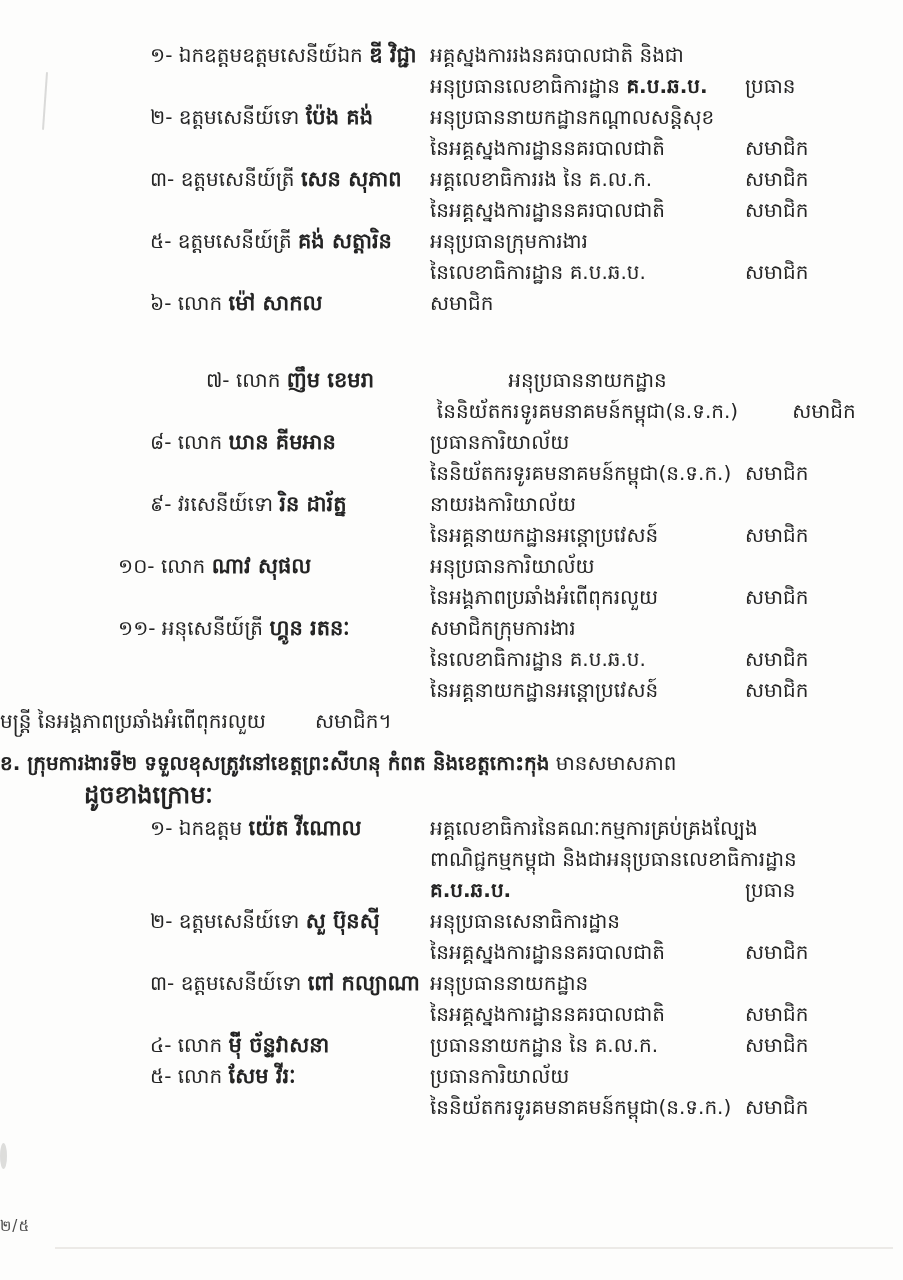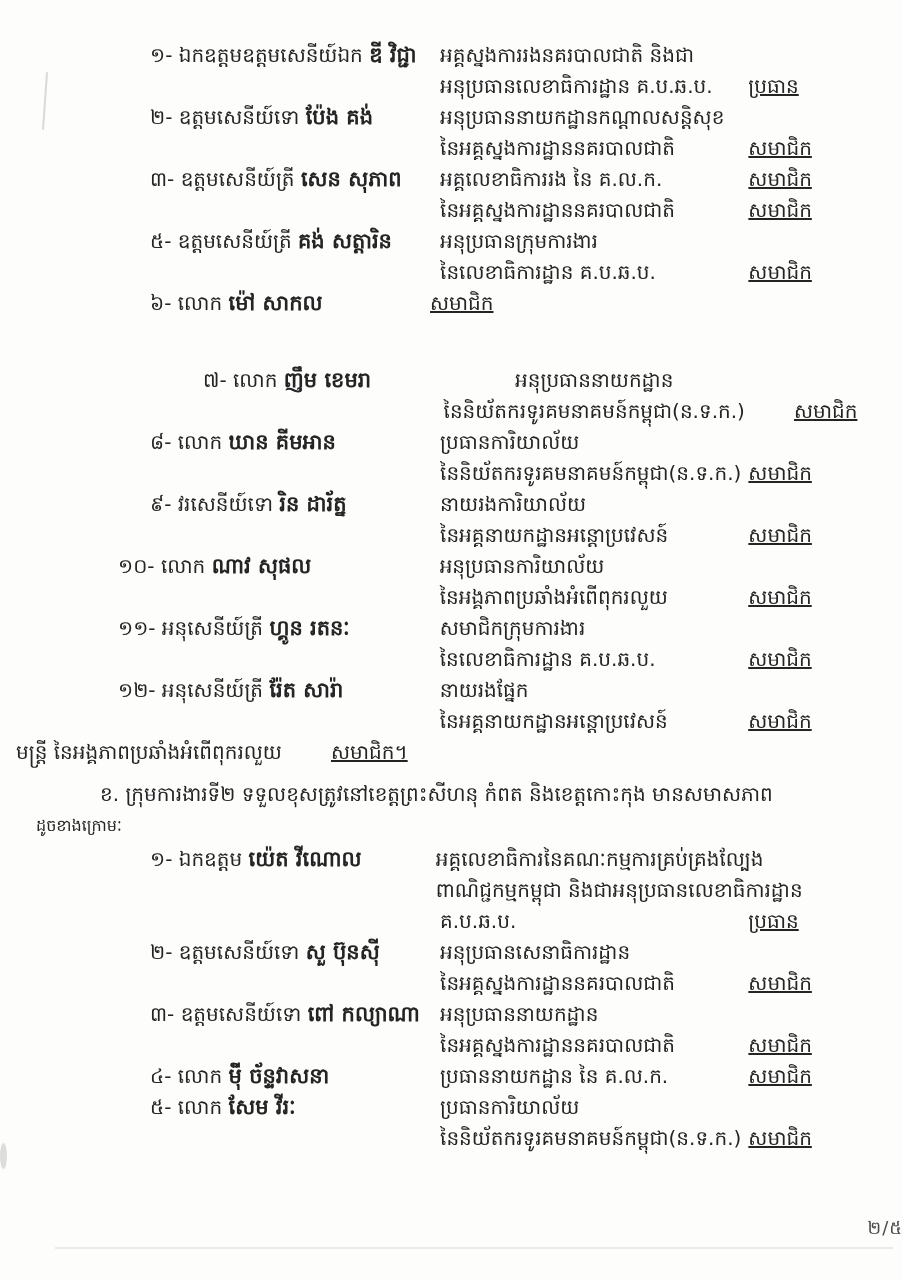--- a/index.html
+++ b/index.html
@@ -17,43 +17,43 @@
   }
   .row{
     display:flex;
     align-items:flex-start;
     line-height:31px;
     font-size:20px;
     white-space:nowrap;
   }
   .cell-l{width:430px;box-sizing:border-box;padding-left:150px;overflow:visible;}
   .cell-l.wide{padding-left:118px;}
-  .cell-m{width:315px;box-sizing:border-box;overflow:visible;margin-left:16px;}
-  .cell-r{width:158px;box-sizing:border-box;text-decoration:underline;}
-  .b{font-weight:normal;}
+  .cell-m{width:315px;box-sizing:border-box;overflow:visible;}
+  .cell-r{width:158px;box-sizing:border-box;}
+  .b{font-weight:bold;}
   .name{font-weight:bold;font-size:21px;}
   .item.gap-before{margin-top:46px;text-align:center;}
   .heading{
     margin:10px 0 0 0;
-    padding-left:100px;
     font-size:20px;
     line-height:32px;
     white-space:nowrap;
   }
   .heading-cont{
     margin:0 0 2px 0;
-    padding-left:36px;
-    font-size:16px;
+    padding-left:84px;
+    font-size:24px;
     line-height:32px;
+    font-weight:bold;
   }
   .footer{
     position:absolute;
     top:1216px;left:0;right:0;
-    text-align:right;
-    font-size:18px;
+    text-align:left;
+    font-size:15px;
     color:#4a4a4a;
     letter-spacing:1px;
   }
   
   .artifact-pencil{
     position:absolute;left:44px;top:72px;width:2px;height:58px;
     background:#d4d4d2;border-radius:2px;transform:rotate(4deg);opacity:.85;
   }
   .artifact-smudge{
     position:absolute;left:0;top:1143px;width:7px;height:26px;
@@ -185,25 +185,20 @@
             <div class="cell-r"></div>
           </div>
           <div class="row">
             <div class="cell-l wide"></div>
             <div class="cell-m"><span>នៃលេខាធិការដ្ឋាន គ.ប.ឆ.ប.</span></div>
             <div class="cell-r"><span>សមាជិក</span></div>
           </div>
         </div>
         <div class="item">
           <div class="row">
-            <div class="cell-l wide"><span class="num">១២- </span><span class="title">អនុសេនីយ៍ត្រី </span><span class="name">រ៉ែត សារ៉ា</span></div>
-            <div class="cell-m"><span>នាយរងផ្នែក</span></div>
-            <div class="cell-r"></div>
-          </div>
-          <div class="row">
             <div class="cell-l wide"></div>
             <div class="cell-m"><span>នៃអគ្គនាយកដ្ឋានអន្តោប្រវេសន៍</span></div>
             <div class="cell-r"><span>សមាជិក</span></div>
           </div>
         </div>
         <div class="item">
           <div class="row">
             <div class="cell-m"><span>មន្ត្រី នៃអង្គភាពប្រឆាំងអំពើពុករលួយ</span></div>
             <div class="cell-r"><span>សមាជិក។</span></div>
           </div>

